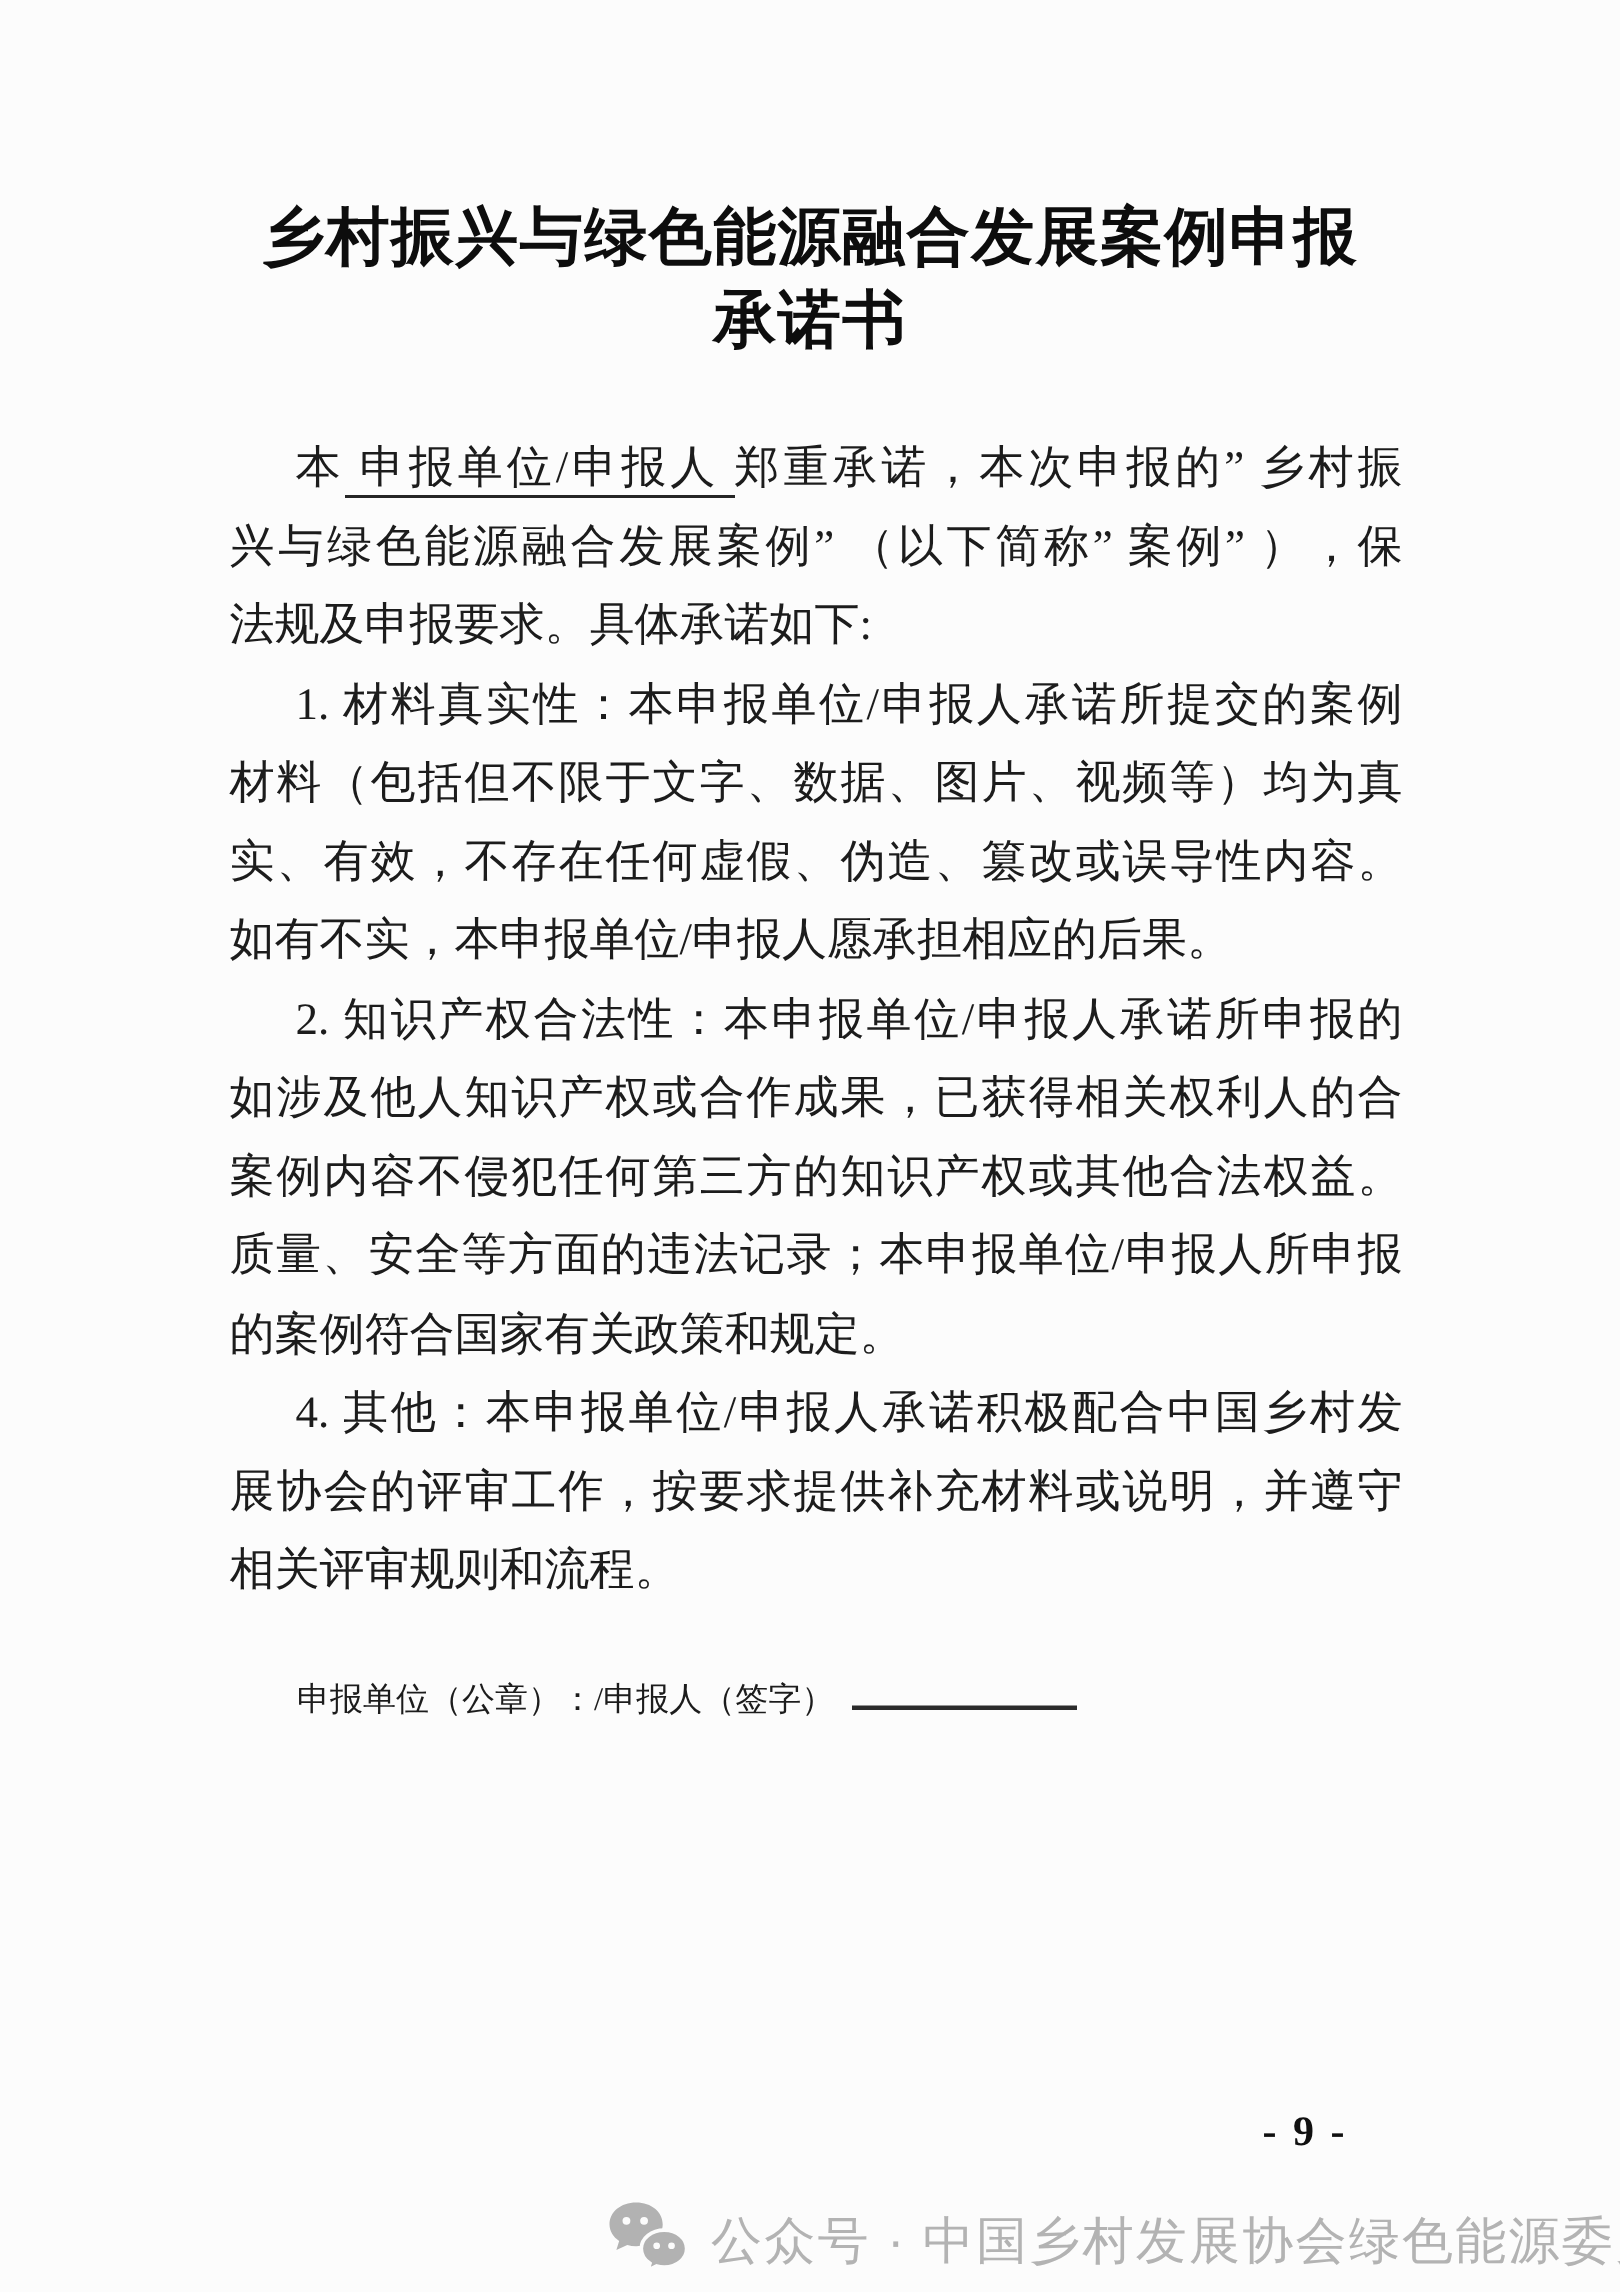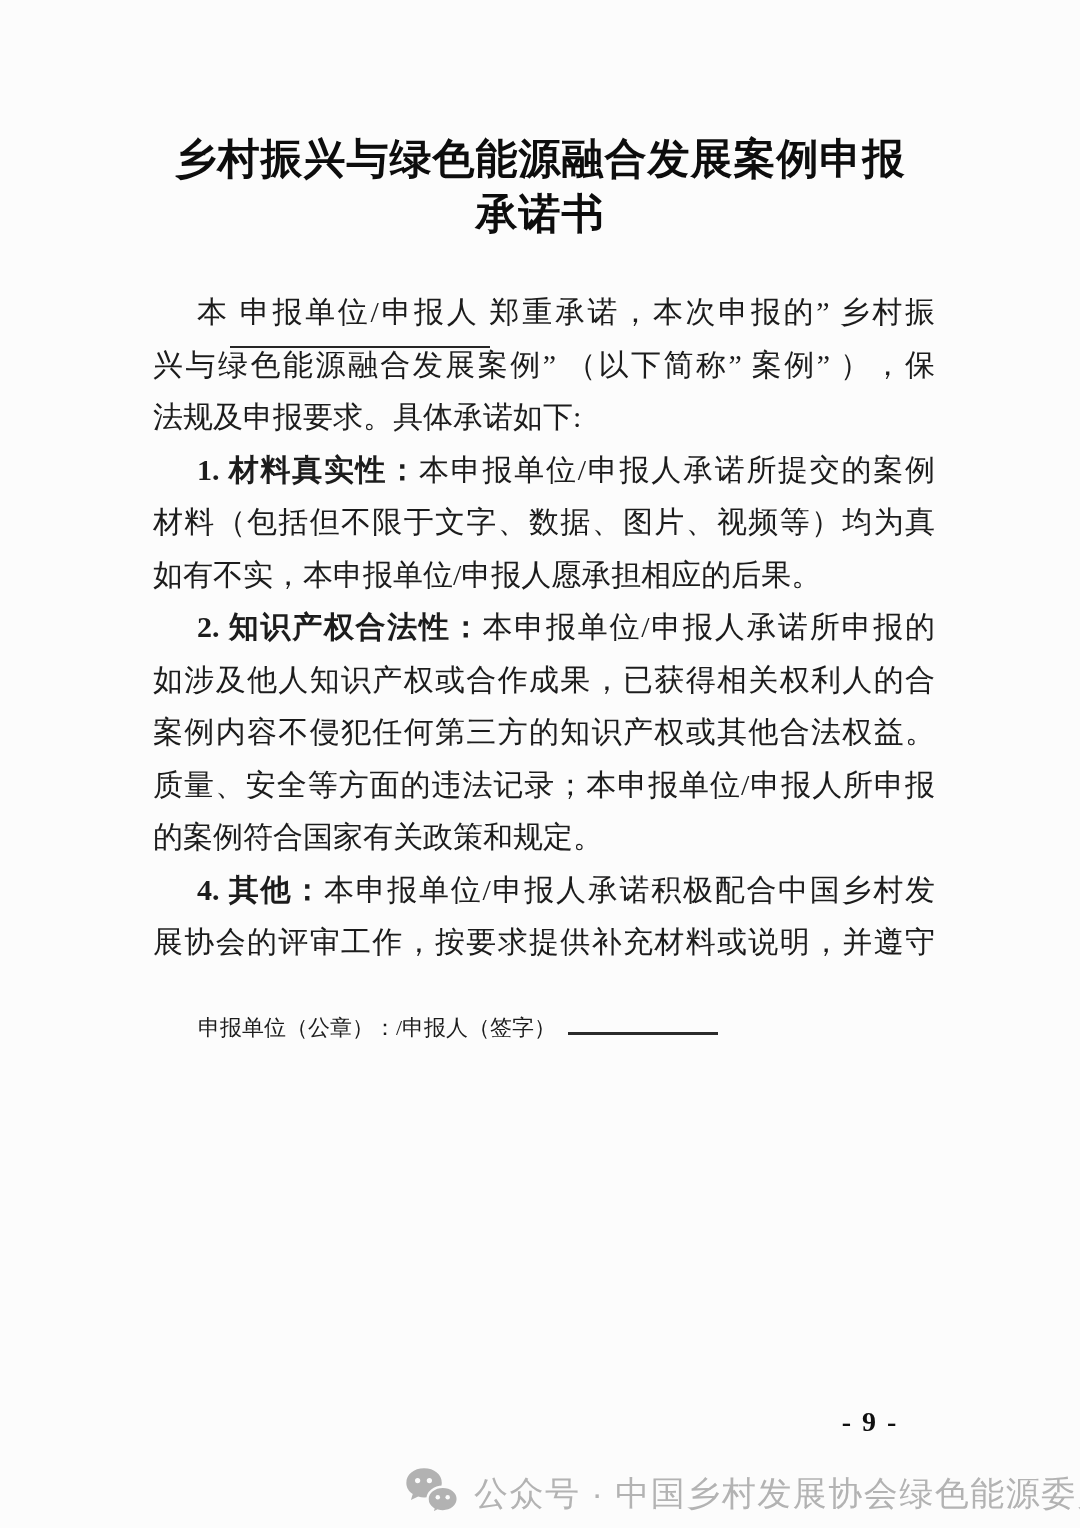--- a/index.html
+++ b/index.html
@@ -31,24 +31,24 @@
     line-height:52.5px;
     color:var(--ink,#1c1c1c);
   }
   .line{white-space:normal;}
   .line.fill{
     text-align:justify;
     -moz-text-align-last:justify;
     text-align-last:justify;
   }
   .line.indent{text-indent:44px;}
-  .line .b{font-weight:bold;}
+  .line .b{font-weight:normal;}
   .line .u{
     border-bottom:2.5px solid #262626;
-    padding-bottom:18px;
+    padding-bottom:2px;
   }
   
   .sig{
     margin:30px 0 0 198px;
     font-size:22px;
     line-height:57px;
     color:var(--ink,#1c1c1c);
   }
   .sig .blank{
     display:inline-block;
@@ -94,28 +94,30 @@
     <span class="tline">乡村振兴与绿色能源融合发展案例申报</span>
     <span class="tline">承诺书</span>
   </h1>
 
   <div class="bodytext">
       <div class="line indent fill"><span>本</span><span class="u"> 申报单位/申报人 </span><span>郑重承诺，本次申报的” 乡村振</span></div>
       <div class="line fill"><span>兴与绿色能源融合发展案例” （以下简称” 案例” ），保</span></div>
       <div class="line"><span>法规及申报要求。具体承诺如下:</span></div>
       <div class="line indent fill"><span class="b">1. 材料真实性：</span><span>本申报单位/申报人承诺所提交的案例</span></div>
       <div class="line fill"><span>材料（包括但不限于文字、数据、图片、视频等）均为真</span></div>
+      <div class="line fill"><span>实、有效，不存在任何虚假、伪造、篡改或误导性内容。</span></div>
       <div class="line"><span>如有不实，本申报单位/申报人愿承担相应的后果。</span></div>
       <div class="line indent fill"><span class="b">2. 知识产权合法性：</span><span>本申报单位/申报人承诺所申报的</span></div>
       <div class="line fill"><span>如涉及他人知识产权或合作成果，已获得相关权利人的合</span></div>
       <div class="line fill"><span>案例内容不侵犯任何第三方的知识产权或其他合法权益。</span></div>
       <div class="line fill"><span>质量、安全等方面的违法记录；本申报单位/申报人所申报</span></div>
       <div class="line"><span>的案例符合国家有关政策和规定。</span></div>
       <div class="line indent fill"><span class="b">4. 其他：</span><span>本申报单位/申报人承诺积极配合中国乡村发</span></div>
       <div class="line fill"><span>展协会的评审工作，按要求提供补充材料或说明，并遵守</span></div>
+      <div class="line"><span>相关评审规则和流程。</span></div>
     </div>
 
   <div class="sig">
       <div class="sigline"><span>申报单位（公章）：/申报人（签字）</span><span class="blank" style="width: 150px;"></span></div>
     </div>
 
   <div class="pagenum">- 9 -</div>
 
   <div class="footer">
     <span class="wicon">

